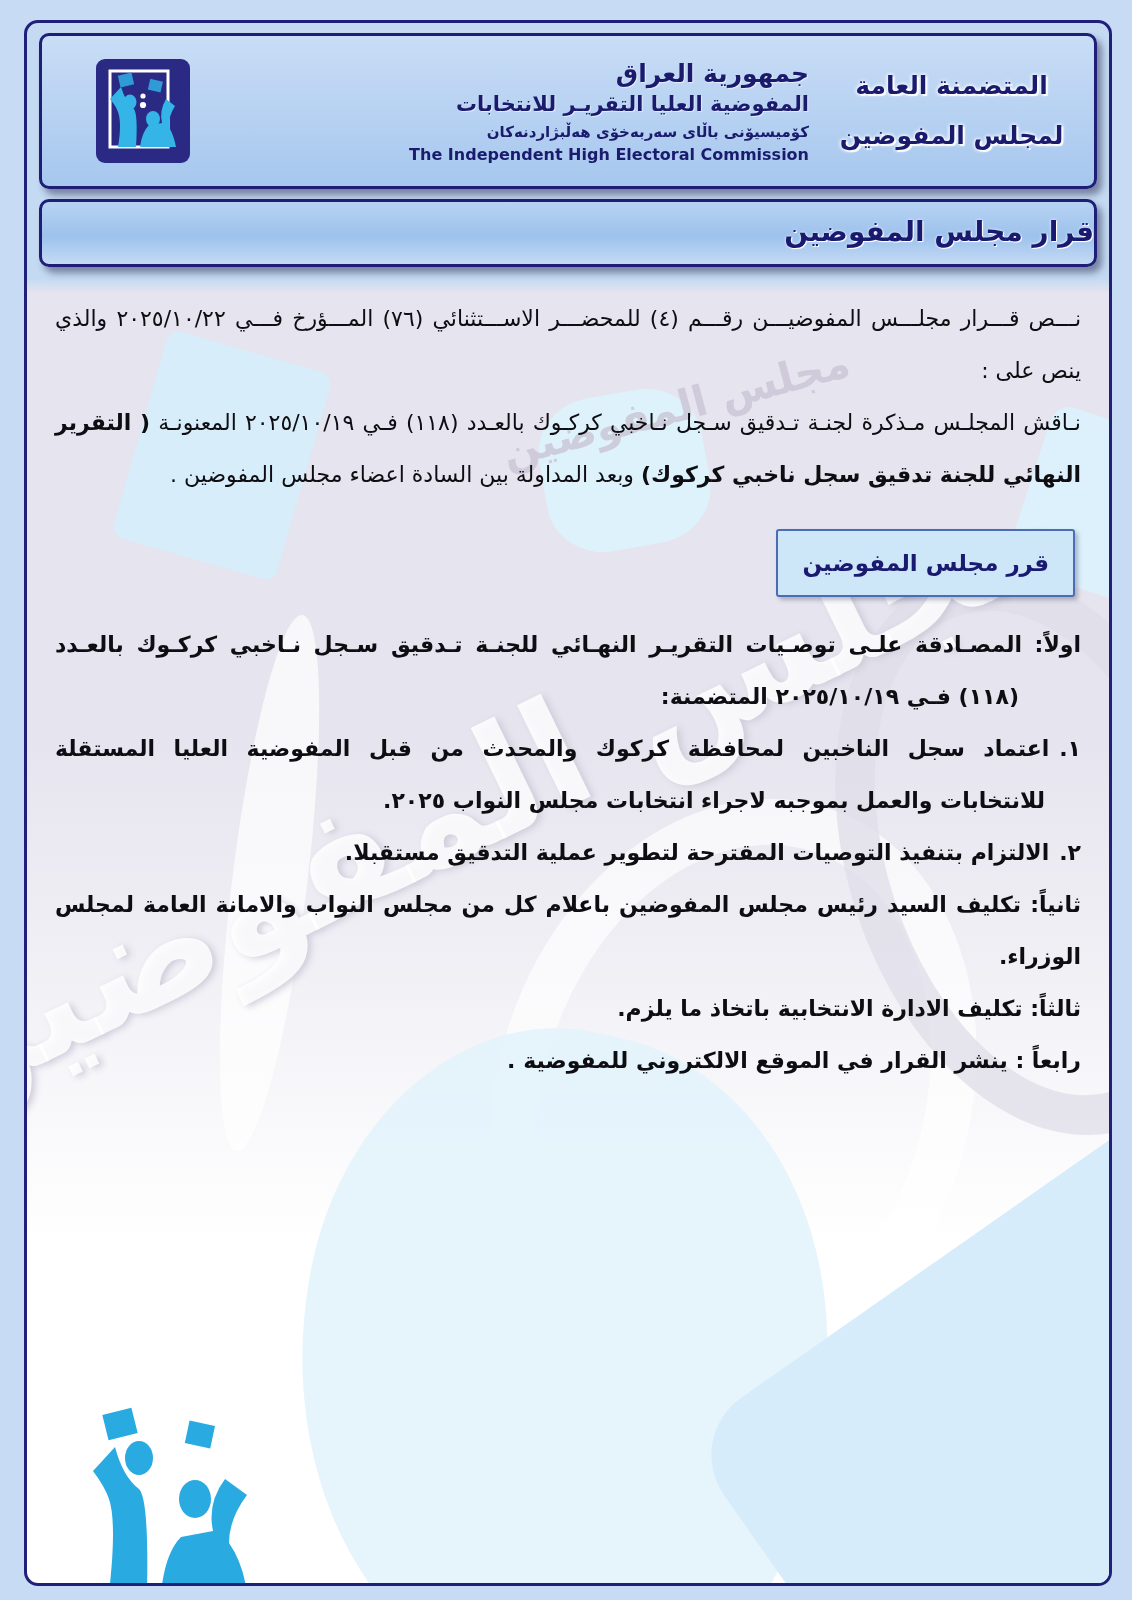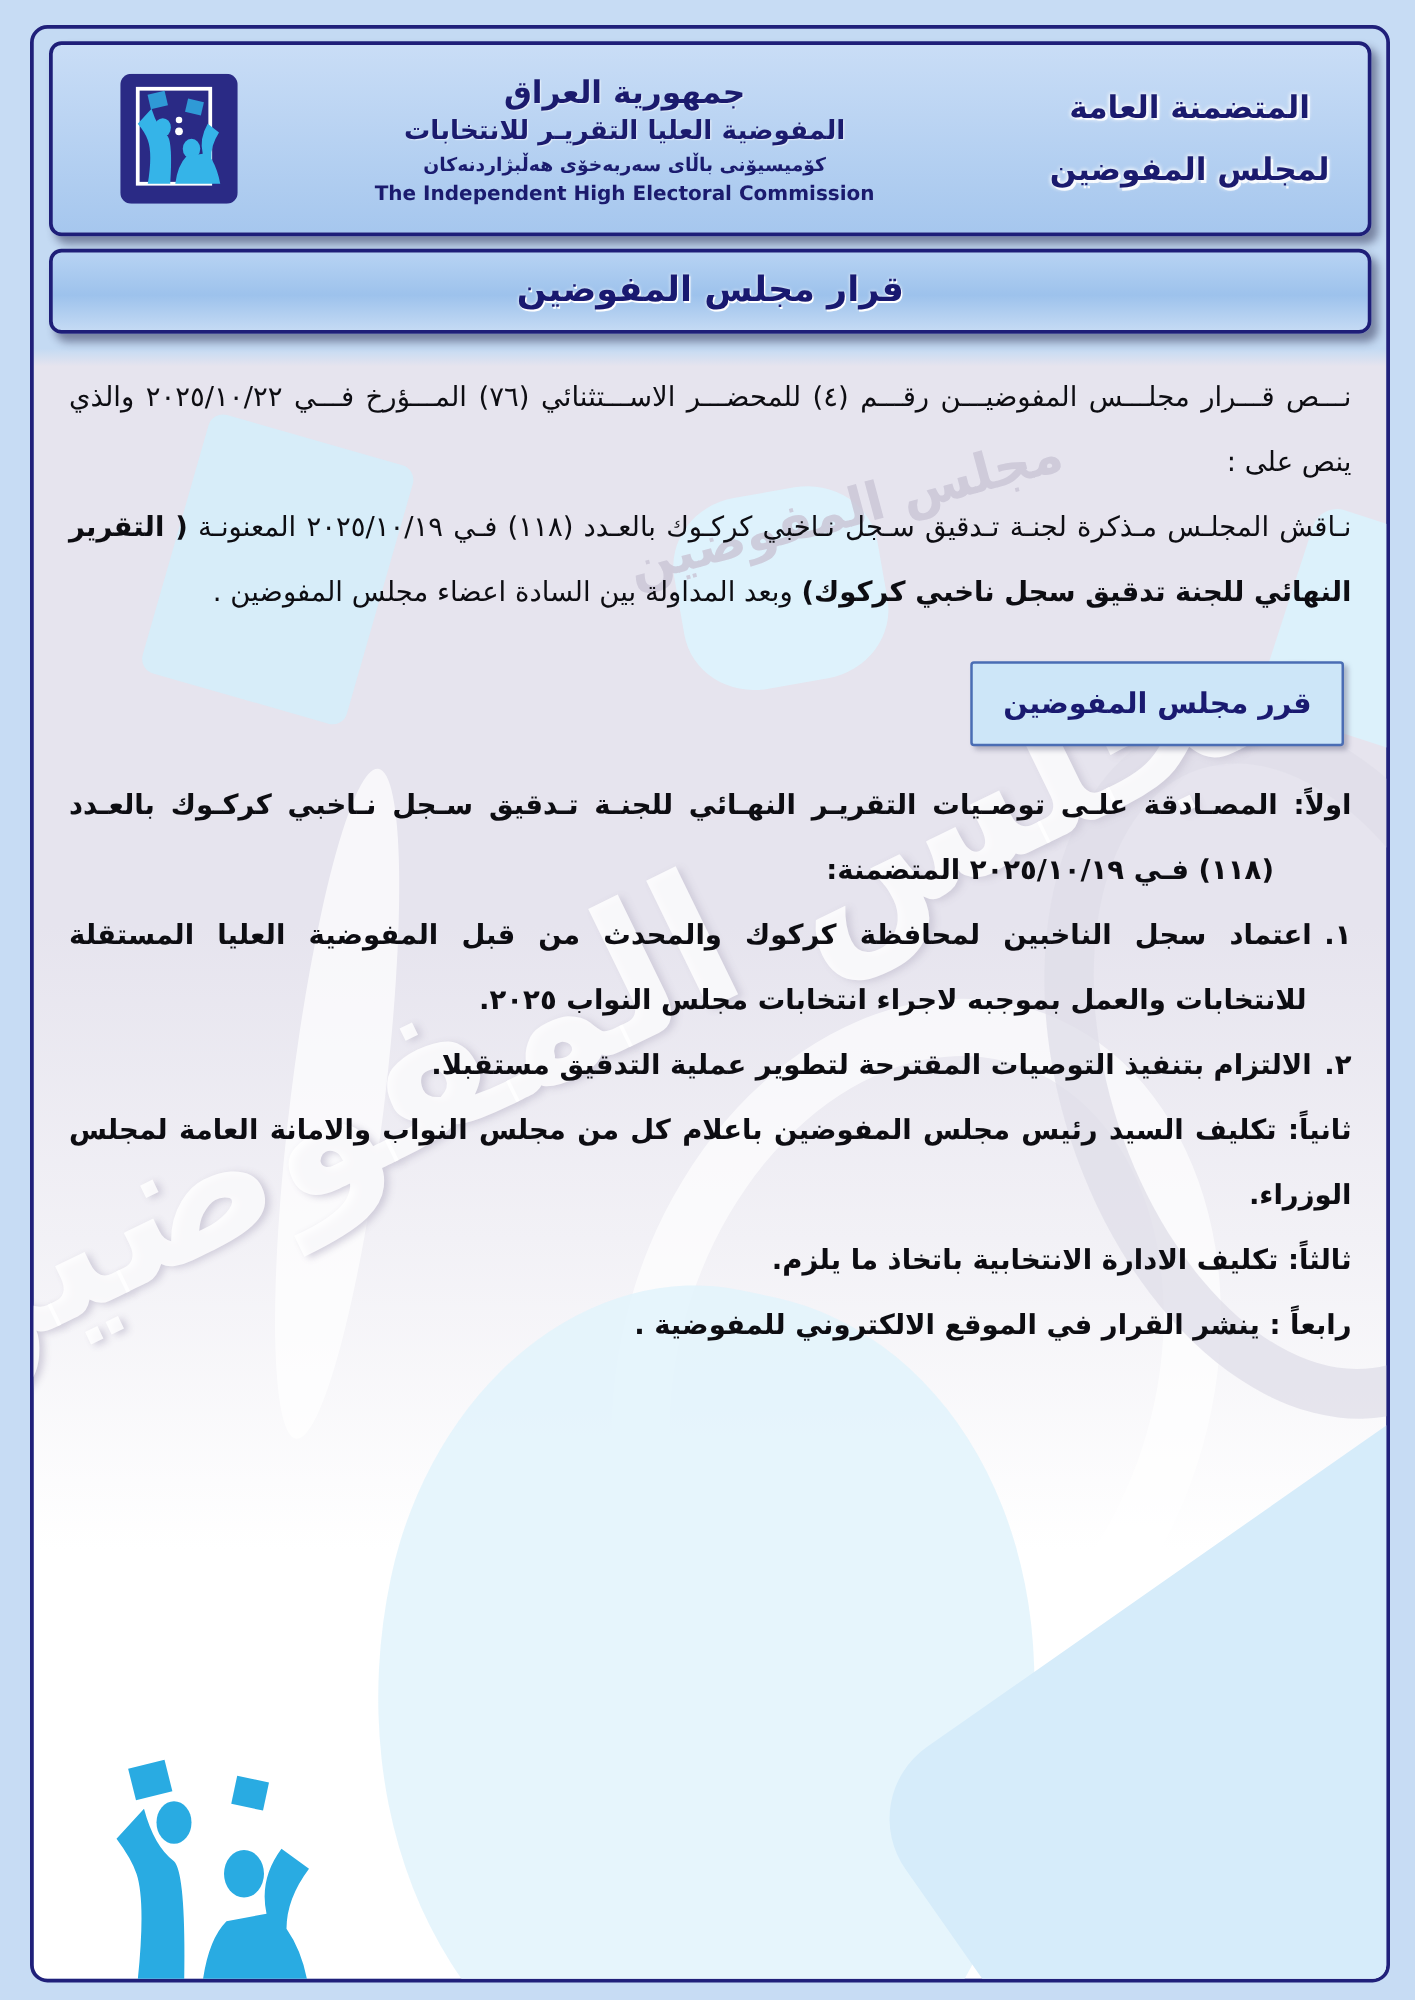--- a/index.html
+++ b/index.html
@@ -37,35 +37,35 @@
   
   .content-z{position:relative;z-index:2;}
   .header-box{
     direction:ltr;display:flex;align-items:center;
     margin:10px 12px 0;height:150px;
     border:3px solid #1e1e78;border-radius:10px;
     background:linear-gradient(180deg,#c9ddf6,#a6c7ee);
     box-shadow:5px 6px 7px rgba(25,25,60,.45);
   }
   .logo-wrap{margin-left:54px;flex:0 0 auto;display:flex;}
-  .header-center{flex:1 1 auto;text-align:center;color:#1b1b6e;line-height:1.35;}
+  .header-center{flex:1 1 auto;text-align:right;color:#1b1b6e;line-height:1.35;}
   .h-ar1{font-size:25px;font-weight:bold;text-shadow:1px 1px 1px rgba(255,255,255,.6);}
   .h-ar2{font-size:21px;font-weight:bold;text-shadow:1px 1px 1px rgba(255,255,255,.6);}
   .h-ku{font-size:15px;font-weight:bold;margin-top:3px;}
   .h-en{font-size:16px;font-weight:bold;margin-top:2px;}
   .header-right{
     flex:0 0 285px;direction:rtl;text-align:center;color:#1b1b6e;
     font-size:25px;font-weight:bold;line-height:2.0;
     text-shadow:0 0 4px #fff,0 0 4px #fff,2px 2px 0 rgba(255,255,255,.85);
   }
   .title-bar{
     margin:10px 12px 0;height:62px;line-height:60px;
     border:3px solid #1e1e78;border-radius:10px;
     background:linear-gradient(180deg,#b7d3f3,#9dc2ec 55%,#c4daf4);
-    text-align:center;font-size:28px;font-weight:bold;color:#191970;
+    text-align:right;font-size:28px;font-weight:bold;color:#191970;
     text-shadow:0 0 3px rgba(255,255,255,.9),1px 1px 0 #fff;
     box-shadow:5px 6px 7px rgba(25,25,60,.45);
   }
   .sheet{direction:rtl;padding:26px 28px 0;}
   .sheet p{margin:0;}
   .intro,.discussion{font-size:22px;line-height:52px;text-align:justify;}
   .intro{margin-bottom:46px;}
   .discussion{margin-bottom:4px;}
   .badge-row{margin:28px 6px 22px 0;}
   .badge{

